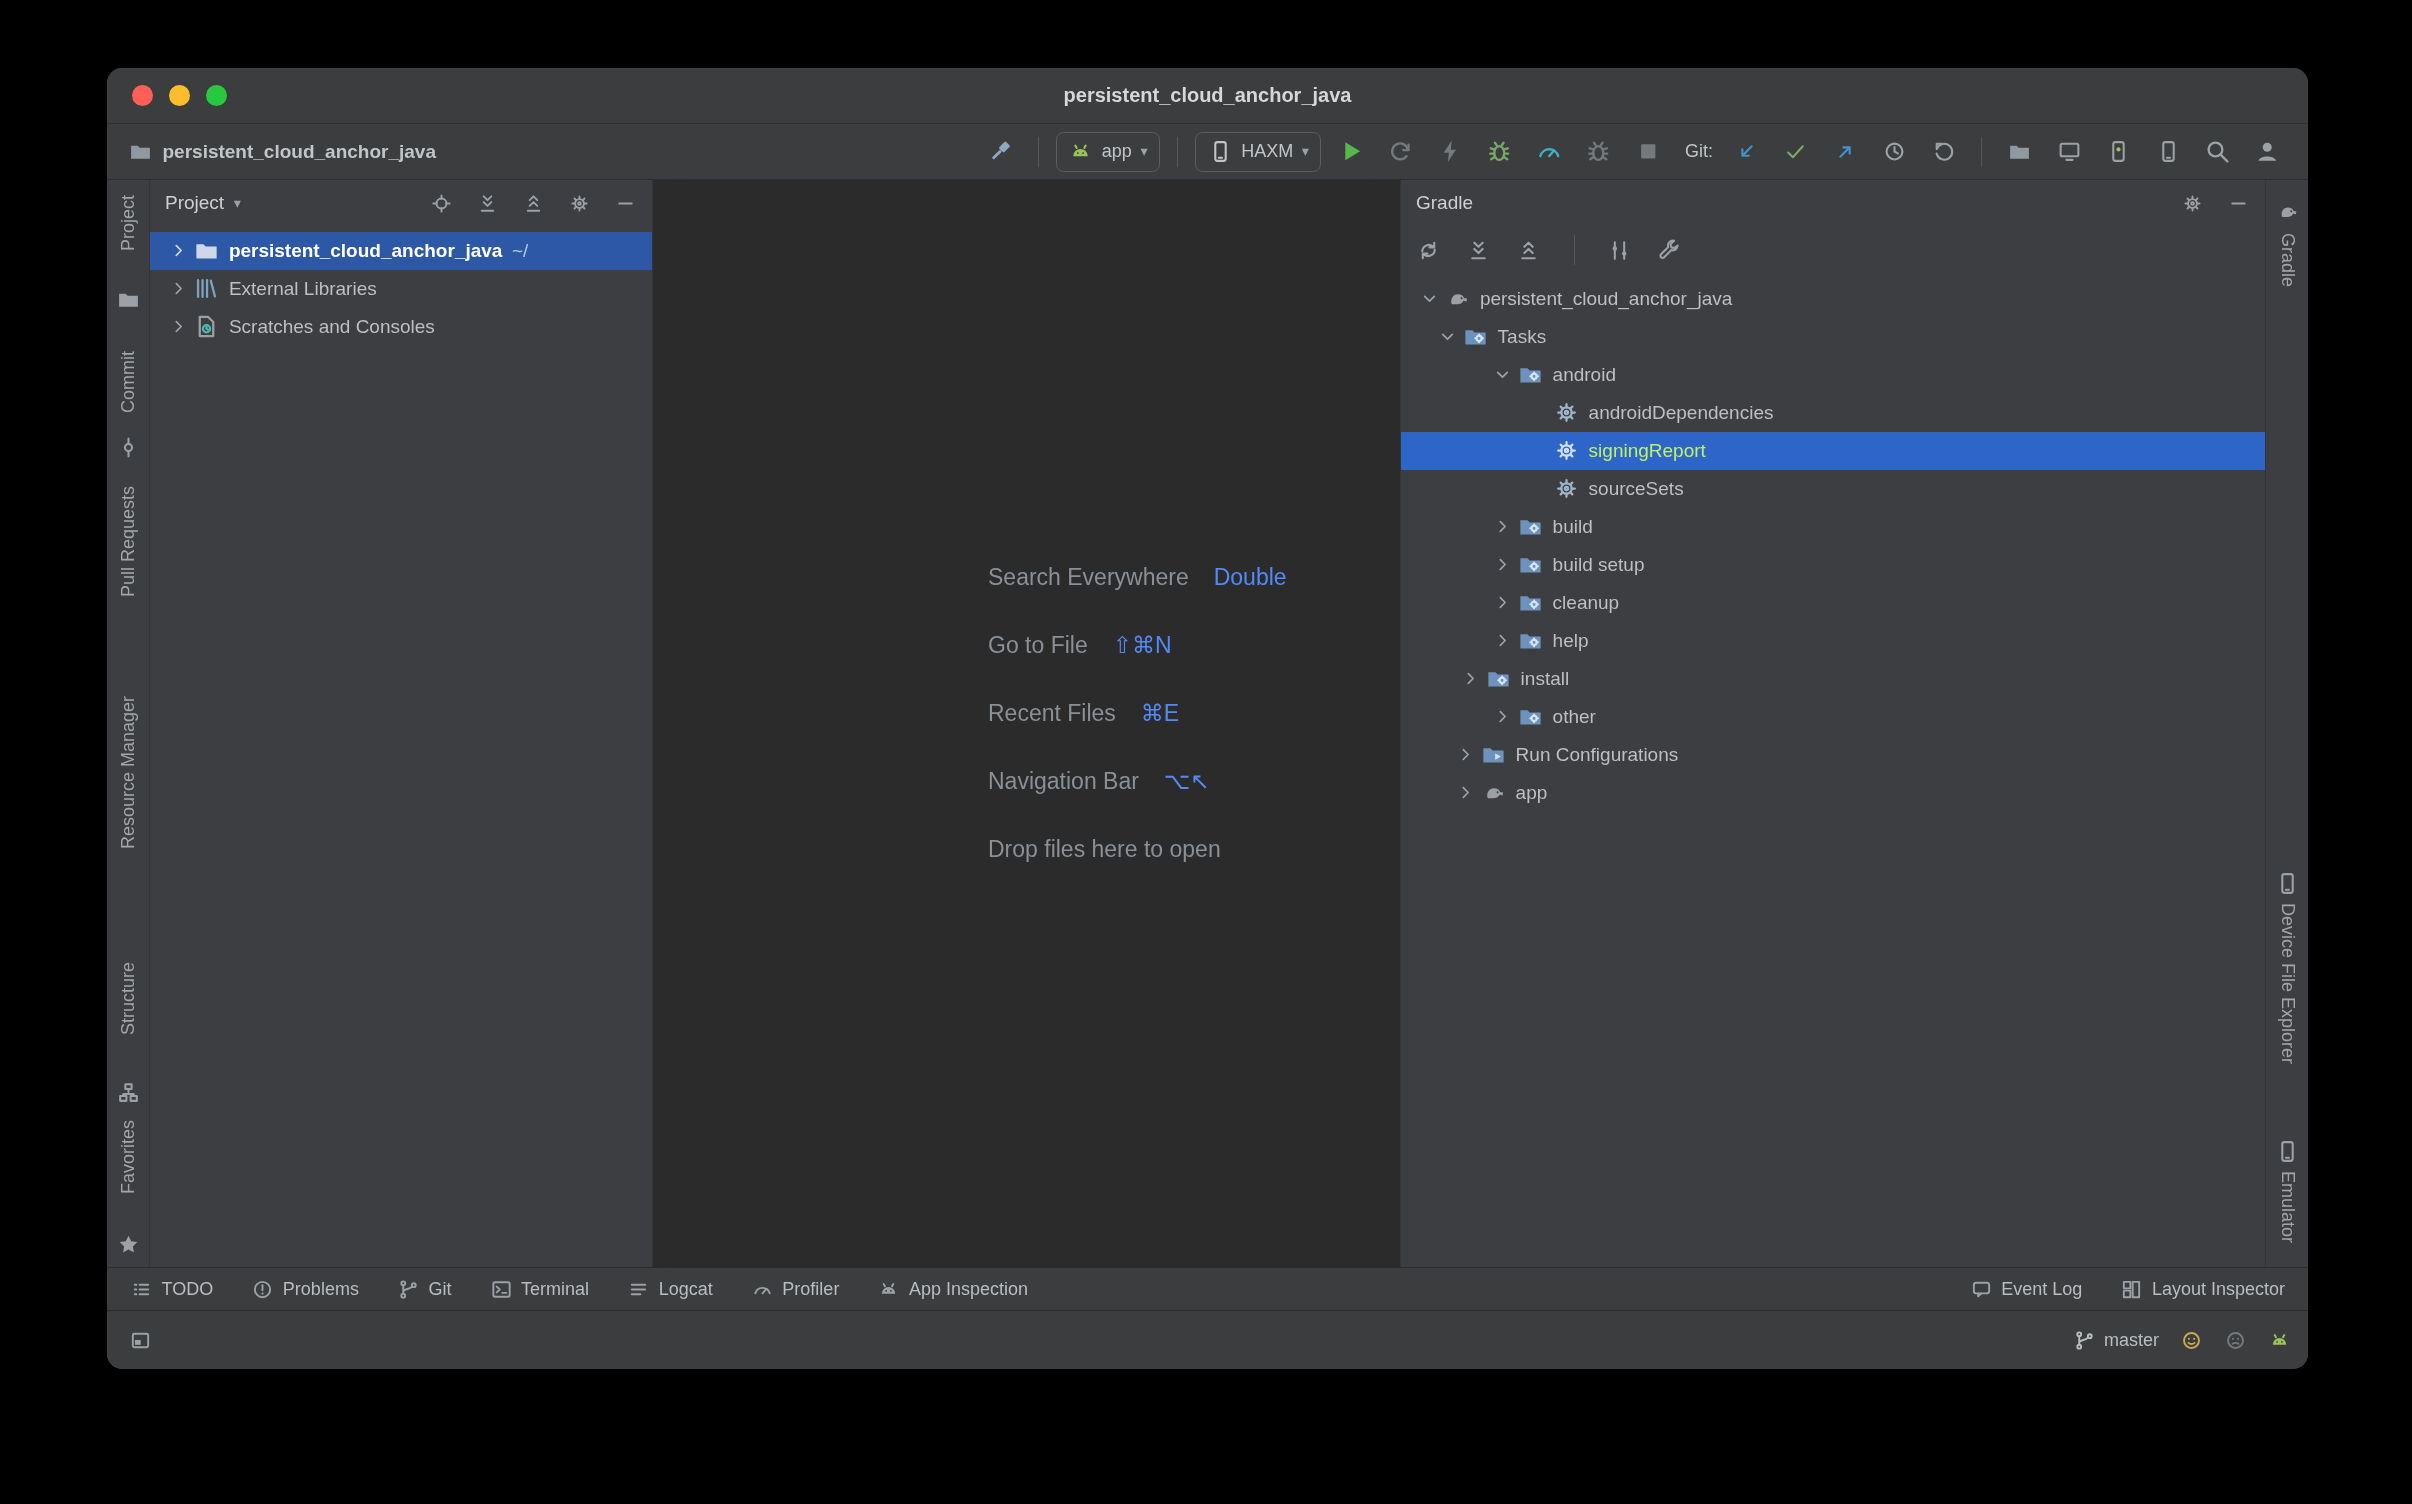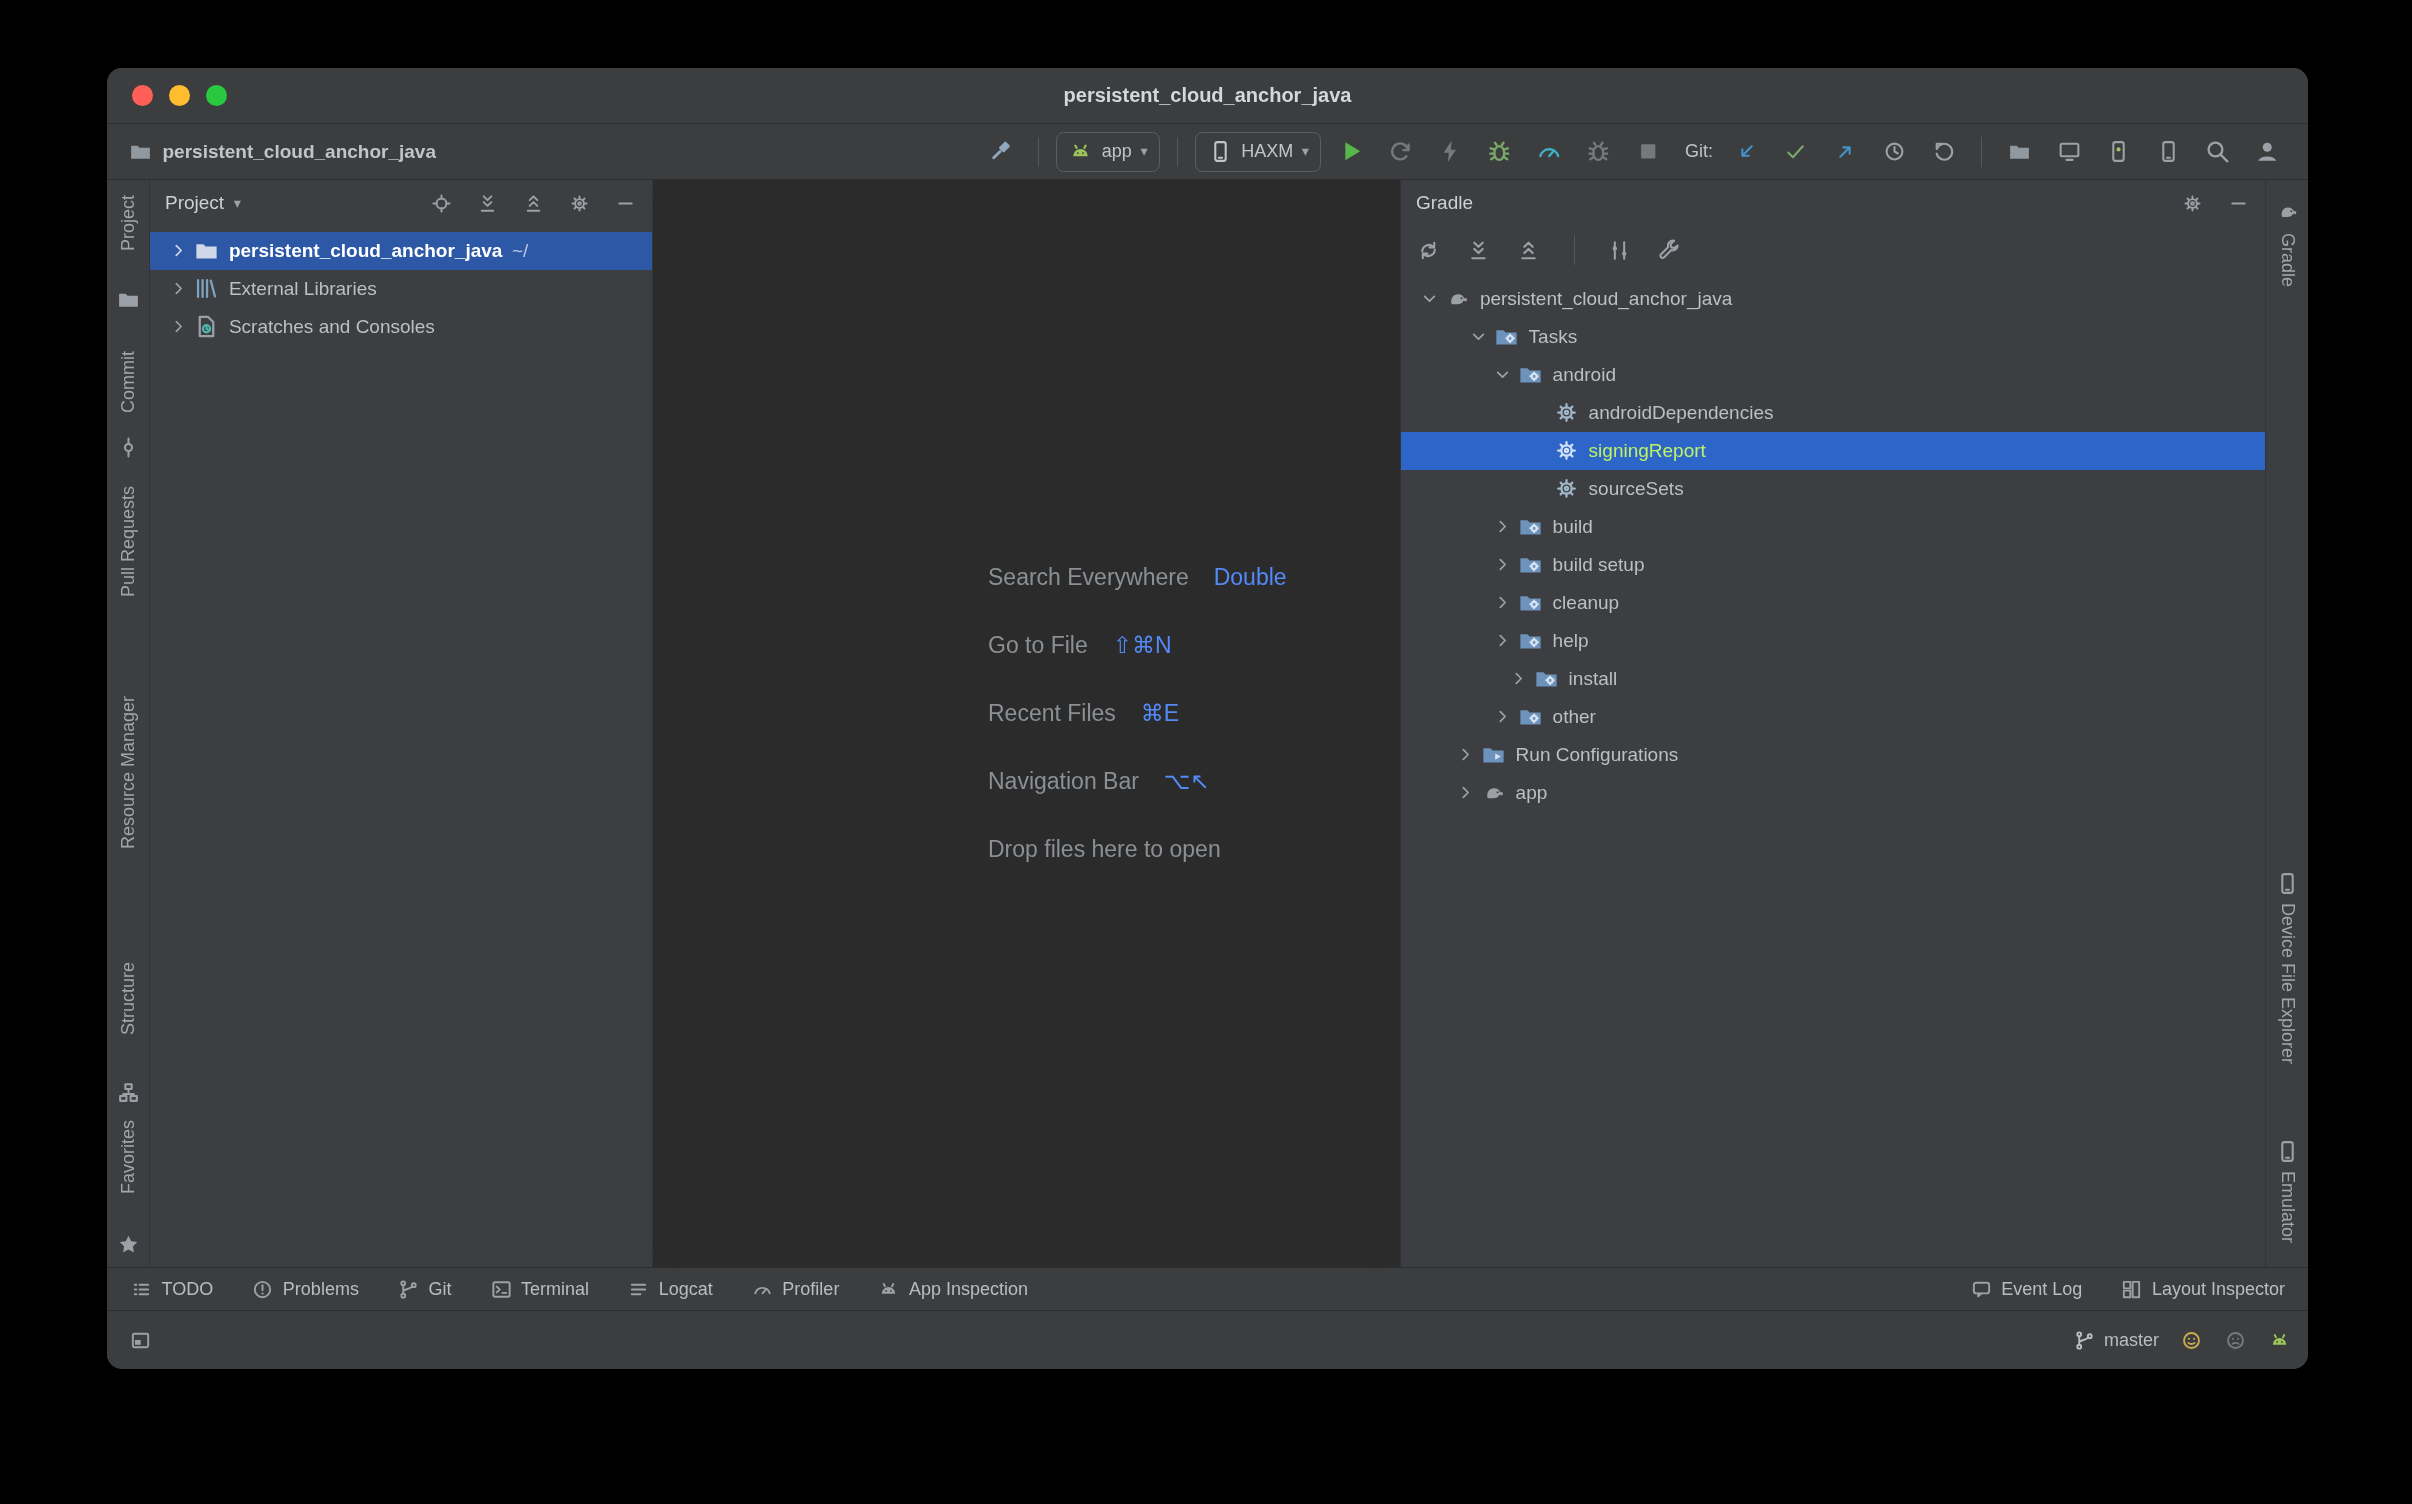--- a/index.html
+++ b/index.html
@@ -585,21 +585,21 @@
       <span class="chev">
               <svg class="ic i22 ic-chev-down" viewBox="0 0 22 22" width="21" height="21">
                 <use href="#sym-chev-down"></use>
               </svg>
             </span>
       <svg class="ic ticon ic-gradle" viewBox="0 0 28 28" width="27" height="27">
               <use href="#sym-gradle"></use>
             </svg>
       <span class="lbl">persistent_cloud_anchor_java</span>
     </div>
-          <div class="trow " style="padding-left:62px">
+          <div class="trow " style="padding-left:31px">
       <span class="chev">
               <svg class="ic i22 ic-chev-down" viewBox="0 0 22 22" width="21" height="21">
                 <use href="#sym-chev-down"></use>
               </svg>
             </span>
       <svg class="ic ticon ic-tasks" viewBox="0 0 28 28" width="27" height="27">
               <use href="#sym-tasks"></use>
             </svg>
       <span class="lbl">Tasks</span>
     </div>
@@ -672,21 +672,21 @@
       <span class="chev">
               <svg class="ic i22 ic-chev-right" viewBox="0 0 22 22" width="21" height="21">
                 <use href="#sym-chev-right"></use>
               </svg>
             </span>
       <svg class="ic ticon ic-tasks" viewBox="0 0 28 28" width="27" height="27">
               <use href="#sym-tasks"></use>
             </svg>
       <span class="lbl">help</span>
     </div>
-          <div class="trow " style="padding-left:102px">
+          <div class="trow " style="padding-left:54px">
       <span class="chev">
               <svg class="ic i22 ic-chev-right" viewBox="0 0 22 22" width="21" height="21">
                 <use href="#sym-chev-right"></use>
               </svg>
             </span>
       <svg class="ic ticon ic-tasks" viewBox="0 0 28 28" width="27" height="27">
               <use href="#sym-tasks"></use>
             </svg>
       <span class="lbl">install</span>
     </div>

